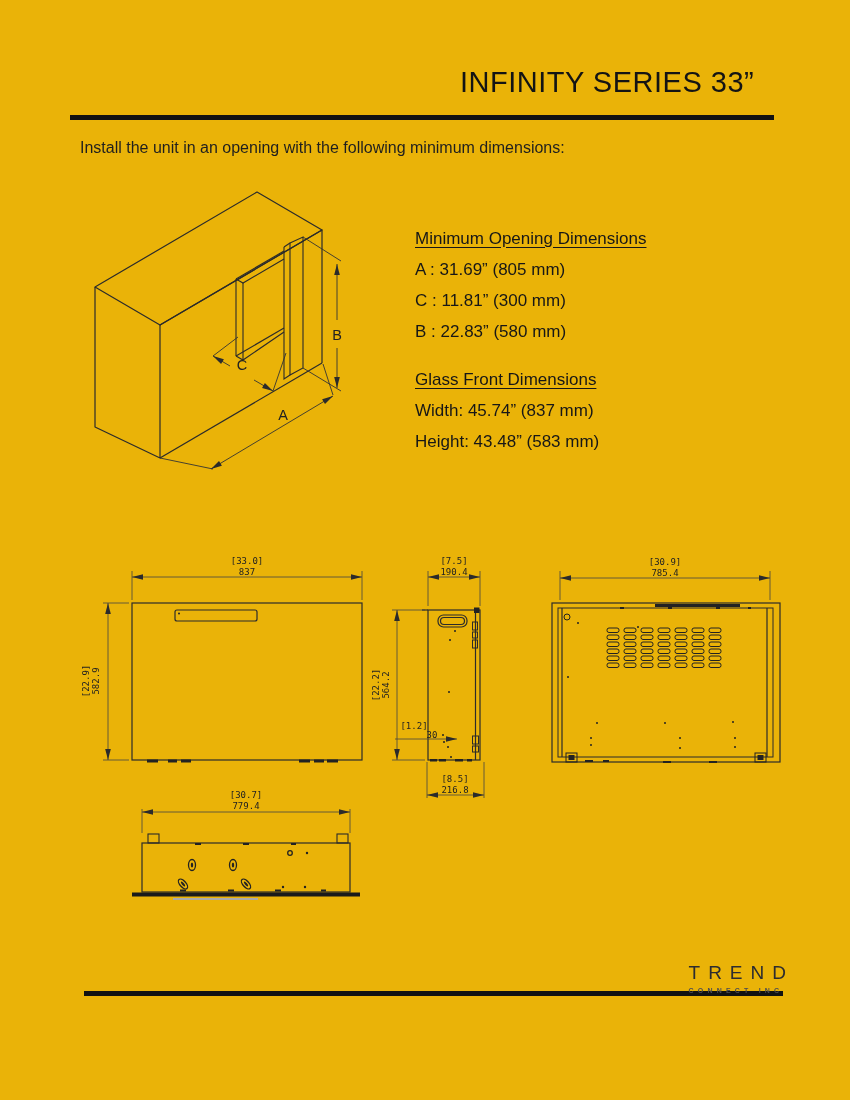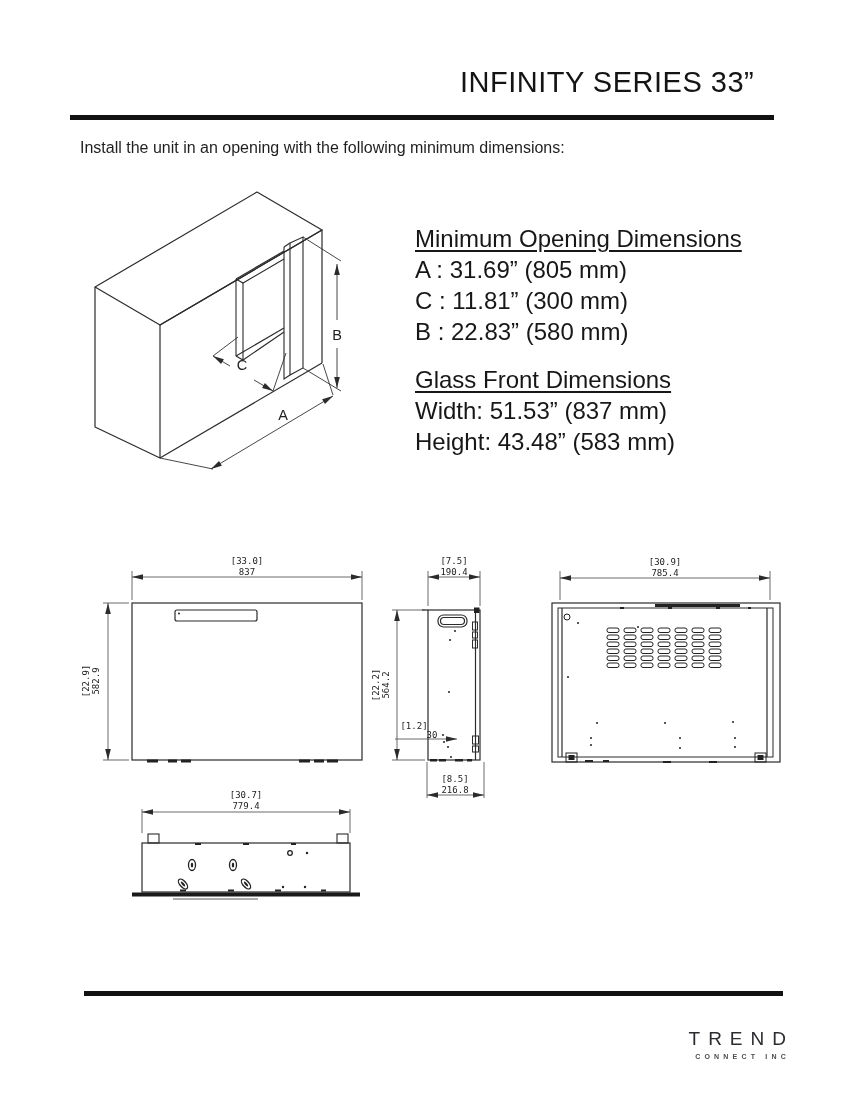--- a/index.html
+++ b/index.html
@@ -1,30 +1,30 @@
 <!DOCTYPE html>
 <html><head>
 <meta charset="utf-8">
 <style>
   html,body{margin:0;padding:0;background:#e8e8e8;}
-  .page{position:relative;width:850px;height:1100px;background:#ffffff;margin:0 auto;
+  .page{position:relative;width:850px;height:1100px;background:#eab308;margin:0 auto;
         font-family:"Liberation Sans",sans-serif;color:#1a1a1a;overflow:hidden;}
   .abs{position:absolute;}
   .page-title{left:460px;top:66px;font-size:29px;letter-spacing:0.5px;color:#141414;white-space:nowrap;}
   .rule{background:#121212;}
   .rule-top{left:70px;top:115px;width:704px;height:5px;}
   .rule-bottom{left:84px;top:991px;width:699px;height:5px;}
   .instruction{left:80px;top:139px;font-size:16px;color:#1f1f1f;white-space:nowrap;}
-  .specs{left:415px;top:223px;font-size:24px;line-height:31px;color:#171717;}
+  .specs{left:415px;top:223px;font-size:17px;line-height:31px;color:#171717;}
   .spec-heading{text-decoration:underline;text-underline-offset:3px;}
   .spec-block2{margin-top:17px;}
   svg{display:block;}
   svg text{font-family:"DejaVu Sans Mono","Liberation Mono",monospace;font-size:9px;fill:#222;}
   svg text.iso-letter{font-family:"Liberation Sans",sans-serif;font-size:14.5px;fill:#222;}
-  .logo{right:64px;top:1028px;text-align:right;}
+  .logo{right:64px;top:962px;text-align:left;}
   .logo-main{font-size:19px;font-weight:500;letter-spacing:8px;color:#2c2c30;margin-right:-8px;white-space:nowrap;}
   .logo-sub{font-size:7px;font-weight:600;letter-spacing:4.2px;color:#4c4c52;margin-top:3px;margin-right:-4px;white-space:nowrap;}
 </style>
 </head>
 <body>
 
 <div class="page">
 
   <div class="abs page-title">INFINITY SERIES 33”</div>
   <div class="abs rule rule-top"></div>
@@ -75,21 +75,21 @@
 
   <div class="abs specs">
     <div>
       <div class="spec-heading">Minimum Opening Dimensions</div>
       <div>A : 31.69” (805 mm)</div>
       <div>C : 11.81” (300 mm)</div>
       <div>B : 22.83” (580 mm)</div>
     </div>
     <div class="spec-block2">
       <div class="spec-heading">Glass Front Dimensions</div>
-      <div>Width: 51.53” (837 mm)</div>
+      <div>Width: 45.74” (837 mm)</div>
       <div>Height: 43.48” (583 mm)</div>
     </div>
   </div>
 
   <svg class="abs" style="left:80px;top:550px;" width="300" height="230" viewBox="0 0 300 230">
     <defs>
       <marker id="ar1" viewBox="0 0 12 8" markerWidth="12" markerHeight="8" refX="11.5" refY="4" orient="auto-start-reverse" markerUnits="userSpaceOnUse">
         <path d="M11.5,4 L0.5,1.2 L0.5,6.8 Z" fill="#2b2b2b"></path>
       </marker>
     </defs>

